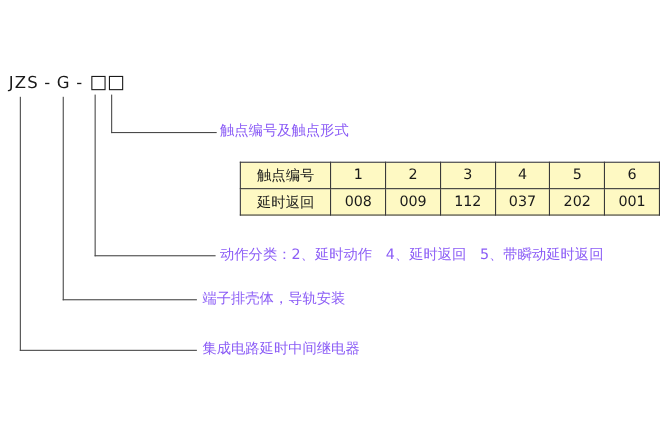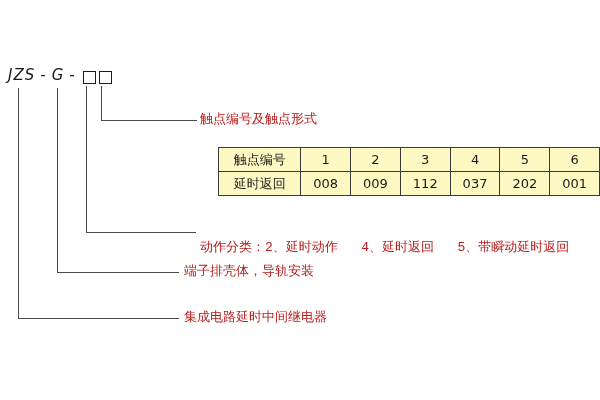--- a/index.html
+++ b/index.html
@@ -11,25 +11,24 @@
     font-family: "DejaVu Sans", sans-serif;
     color: #1a1a1a;
     overflow: hidden;
   }
   
   .model {
     position: absolute;
     left: 8px;
     top: 66px;
     display: flex;
-    align-items: flex-end;
+    align-items: center;
     font-size: 15px;
     letter-spacing: 1px;
     font-weight: 500;
-    font-style: italic;
   }
   .model .dash { margin: 0 5px; font-weight: 500; }
   .boxes { display: flex; align-items: center; margin-left: 2px; }
   .box {
     width: 11px; height: 11px;
     border: 1.5px solid #1a1a1a;
     background: #ffffff;
     display: inline-block;
   }
   .box + .box { margin-left: 3px; }
@@ -37,22 +36,21 @@
   .lshape {
     position: absolute;
     border-left: 1px solid #4a4a4a;
     border-bottom: 1px solid #4a4a4a;
   }
   .callout-label {
     position: absolute;
     font-size: 13px;
     line-height: 18px;
     white-space: pre;
-    color: #b91c1c;
-    font-family: Liberation Mono, monospace;
+    color: #8b5cf6;
   }
   
   .spec-table {
     position: absolute;
     left: 218px;
     top: 147px;
     border-collapse: collapse;
     font-size: 13px;
     color: #1a1a1a;
   }
@@ -81,21 +79,21 @@
       <span class="box"></span>
     </span>
   </div>
 
   <div class="lshape" style="left:101px; top:86px; width:95px; height:34px;"></div>
   <div class="lshape" style="left:86px; top:86px; width:109px; height:146px;"></div>
   <div class="lshape" style="left:57px; top:88px; width:121px; height:184px;"></div>
   <div class="lshape" style="left:18px; top:88px; width:160px; height:230px;"></div>
 
   <div class="callout-label" style="left:200px; top:111px;">触点编号及触点形式</div>
-  <div class="callout-label" style="left:200px; top:239px;">动作分类：2、延时动作   4、延时返回   5、带瞬动延时返回</div>
+  <div class="callout-label" style="left:200px; top:223px;">动作分类：2、延时动作   4、延时返回   5、带瞬动延时返回</div>
   <div class="callout-label" style="left:184px; top:309px;">集成电路延时中间继电器</div>
   <div class="callout-label" style="left:184px; top:263px;">端子排壳体，导轨安装</div>
 
   <table class="spec-table">
     <tbody>
         <tr>
       <td class="rowhead">触点编号</td>
       <td class="val">1</td>
       <td class="val">2</td>
       <td class="val">3</td>

